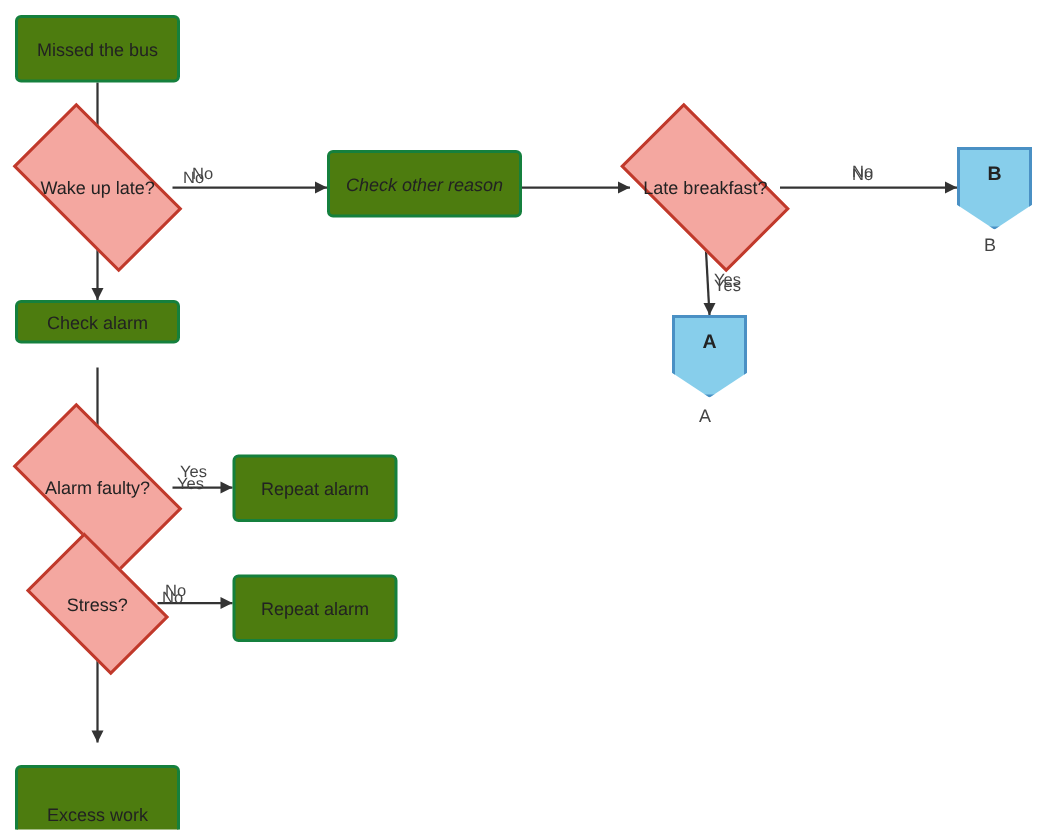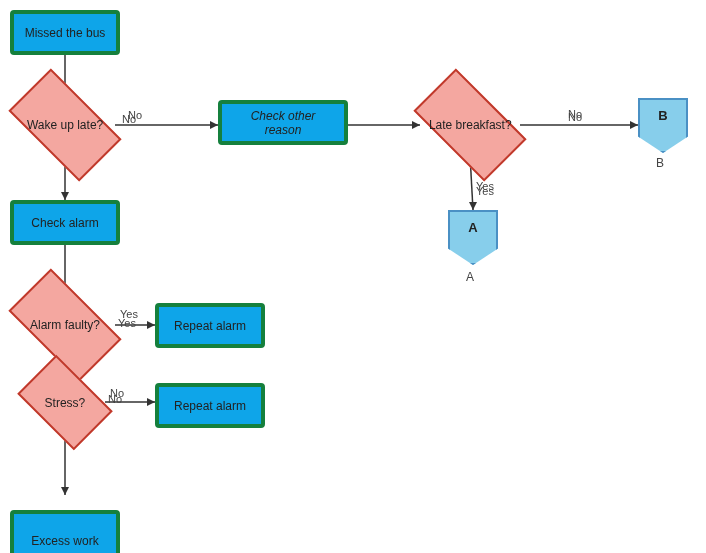--- a/index.html
+++ b/index.html
@@ -25,22 +25,22 @@
       pointer-events: none;
     }
     .node {
       position: absolute;
       display: flex;
       align-items: center;
       justify-content: center;
       text-align: center;
     }
     .rect-node {
-      background: #0ea5e9;
-      border: 4px solid #15803d;
+      background: #4d7c0f;
+      border: 2px solid #15803d;
       border-radius: 4px;
       padding: 6px 10px;
     }
     .diamond-node {
       background: #F4A7A0;
       border: 2px solid #c0392b;
       transform: rotate(45deg);
     }
     .diamond-node .label {
       transform: rotate(-45deg);
@@ -133,21 +133,21 @@
   </div>
 
   <div class="node offpage" style="left:448px; top:210px; width:50px; height:55px;">
     <span class="node-label" style="font-size:13px; font-weight:bold;">A</span>
   </div>
 
   <div style="position:absolute; left:466px; top:270px; font-size:12px; color:#444;">A</div>
 
   <div style="position:absolute; left:656px; top:156px; font-size:12px; color:#444;">B</div>
 
-  <div class="node rect-node" style="left:10px; top:200px; width:110px; height:45px;">
+  <div class="node rect-node" style="left:10px; top:200px; width:110px; height:29px;">
     <span class="node-label">Check alarm</span>
   </div>
 
   <div class="node diamond-node" style="left:15px; top:295px; width:100px; height:60px;">
     <span class="label node-label">Alarm faulty?</span>
   </div>
 
   <div style="position:absolute; left:118px; top:317px; font-size:11px; color:#444;">Yes</div>
 
   <div class="node rect-node" style="left:155px; top:303px; width:110px; height:45px;">

